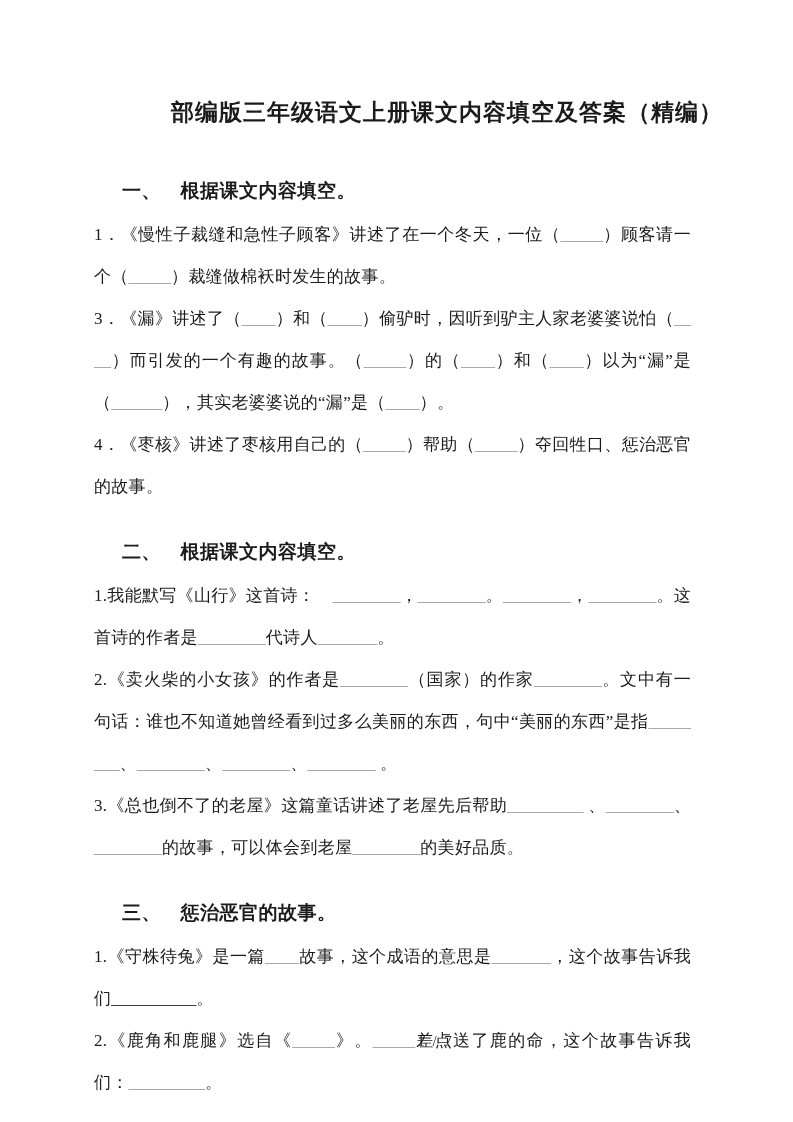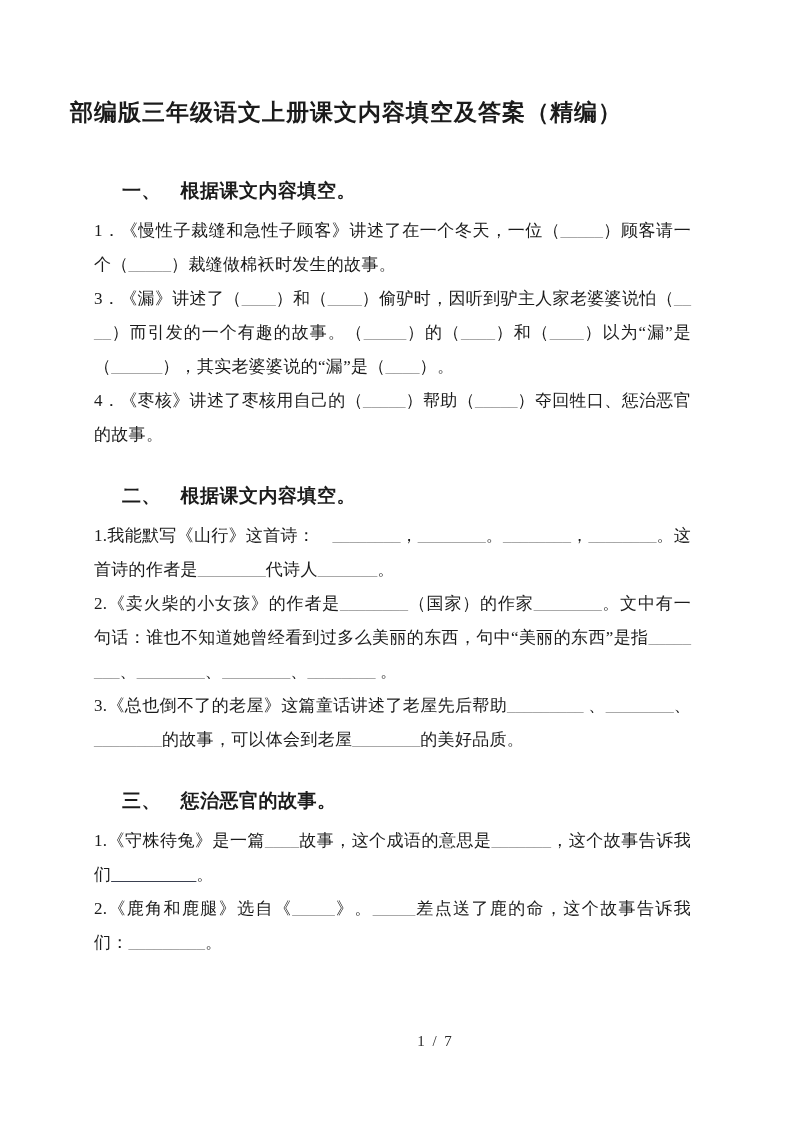--- a/index.html
+++ b/index.html
@@ -15,21 +15,21 @@
     font-family: "Liberation Serif", "DejaVu Serif", serif;
     color: #1b1b1b;
   }
   .page {
     position: absolute;
     inset: 0;
     background: #ffffff;
   }
   .title {
     margin: 98px 70px 0;
-    text-align: left;
+    text-align: right;
     font-family: "Liberation Sans", "DejaVu Sans", sans-serif;
     font-weight: bold;
     font-size: 23px;
     letter-spacing: 1px;
     line-height: 28px;
   }
   .content {
     padding: 0 102px 0 94px;
   }
   .section h2 {
@@ -40,21 +40,21 @@
     margin: 31px 0 10px;
     padding-left: 28px;
     letter-spacing: 0.5px;
   }
   .section:first-of-type h2 {
     margin-top: 52px;
   }
   .section p {
     margin: 0;
     font-size: 17px;
-    line-height: 34px;
+    line-height: 42px;
     text-align: justify;
     letter-spacing: 0.3px;
     word-break: break-all;
   }
   .blank {
     letter-spacing: 0;
   }
   .footer {
     position: absolute;
     top: 1033px;

